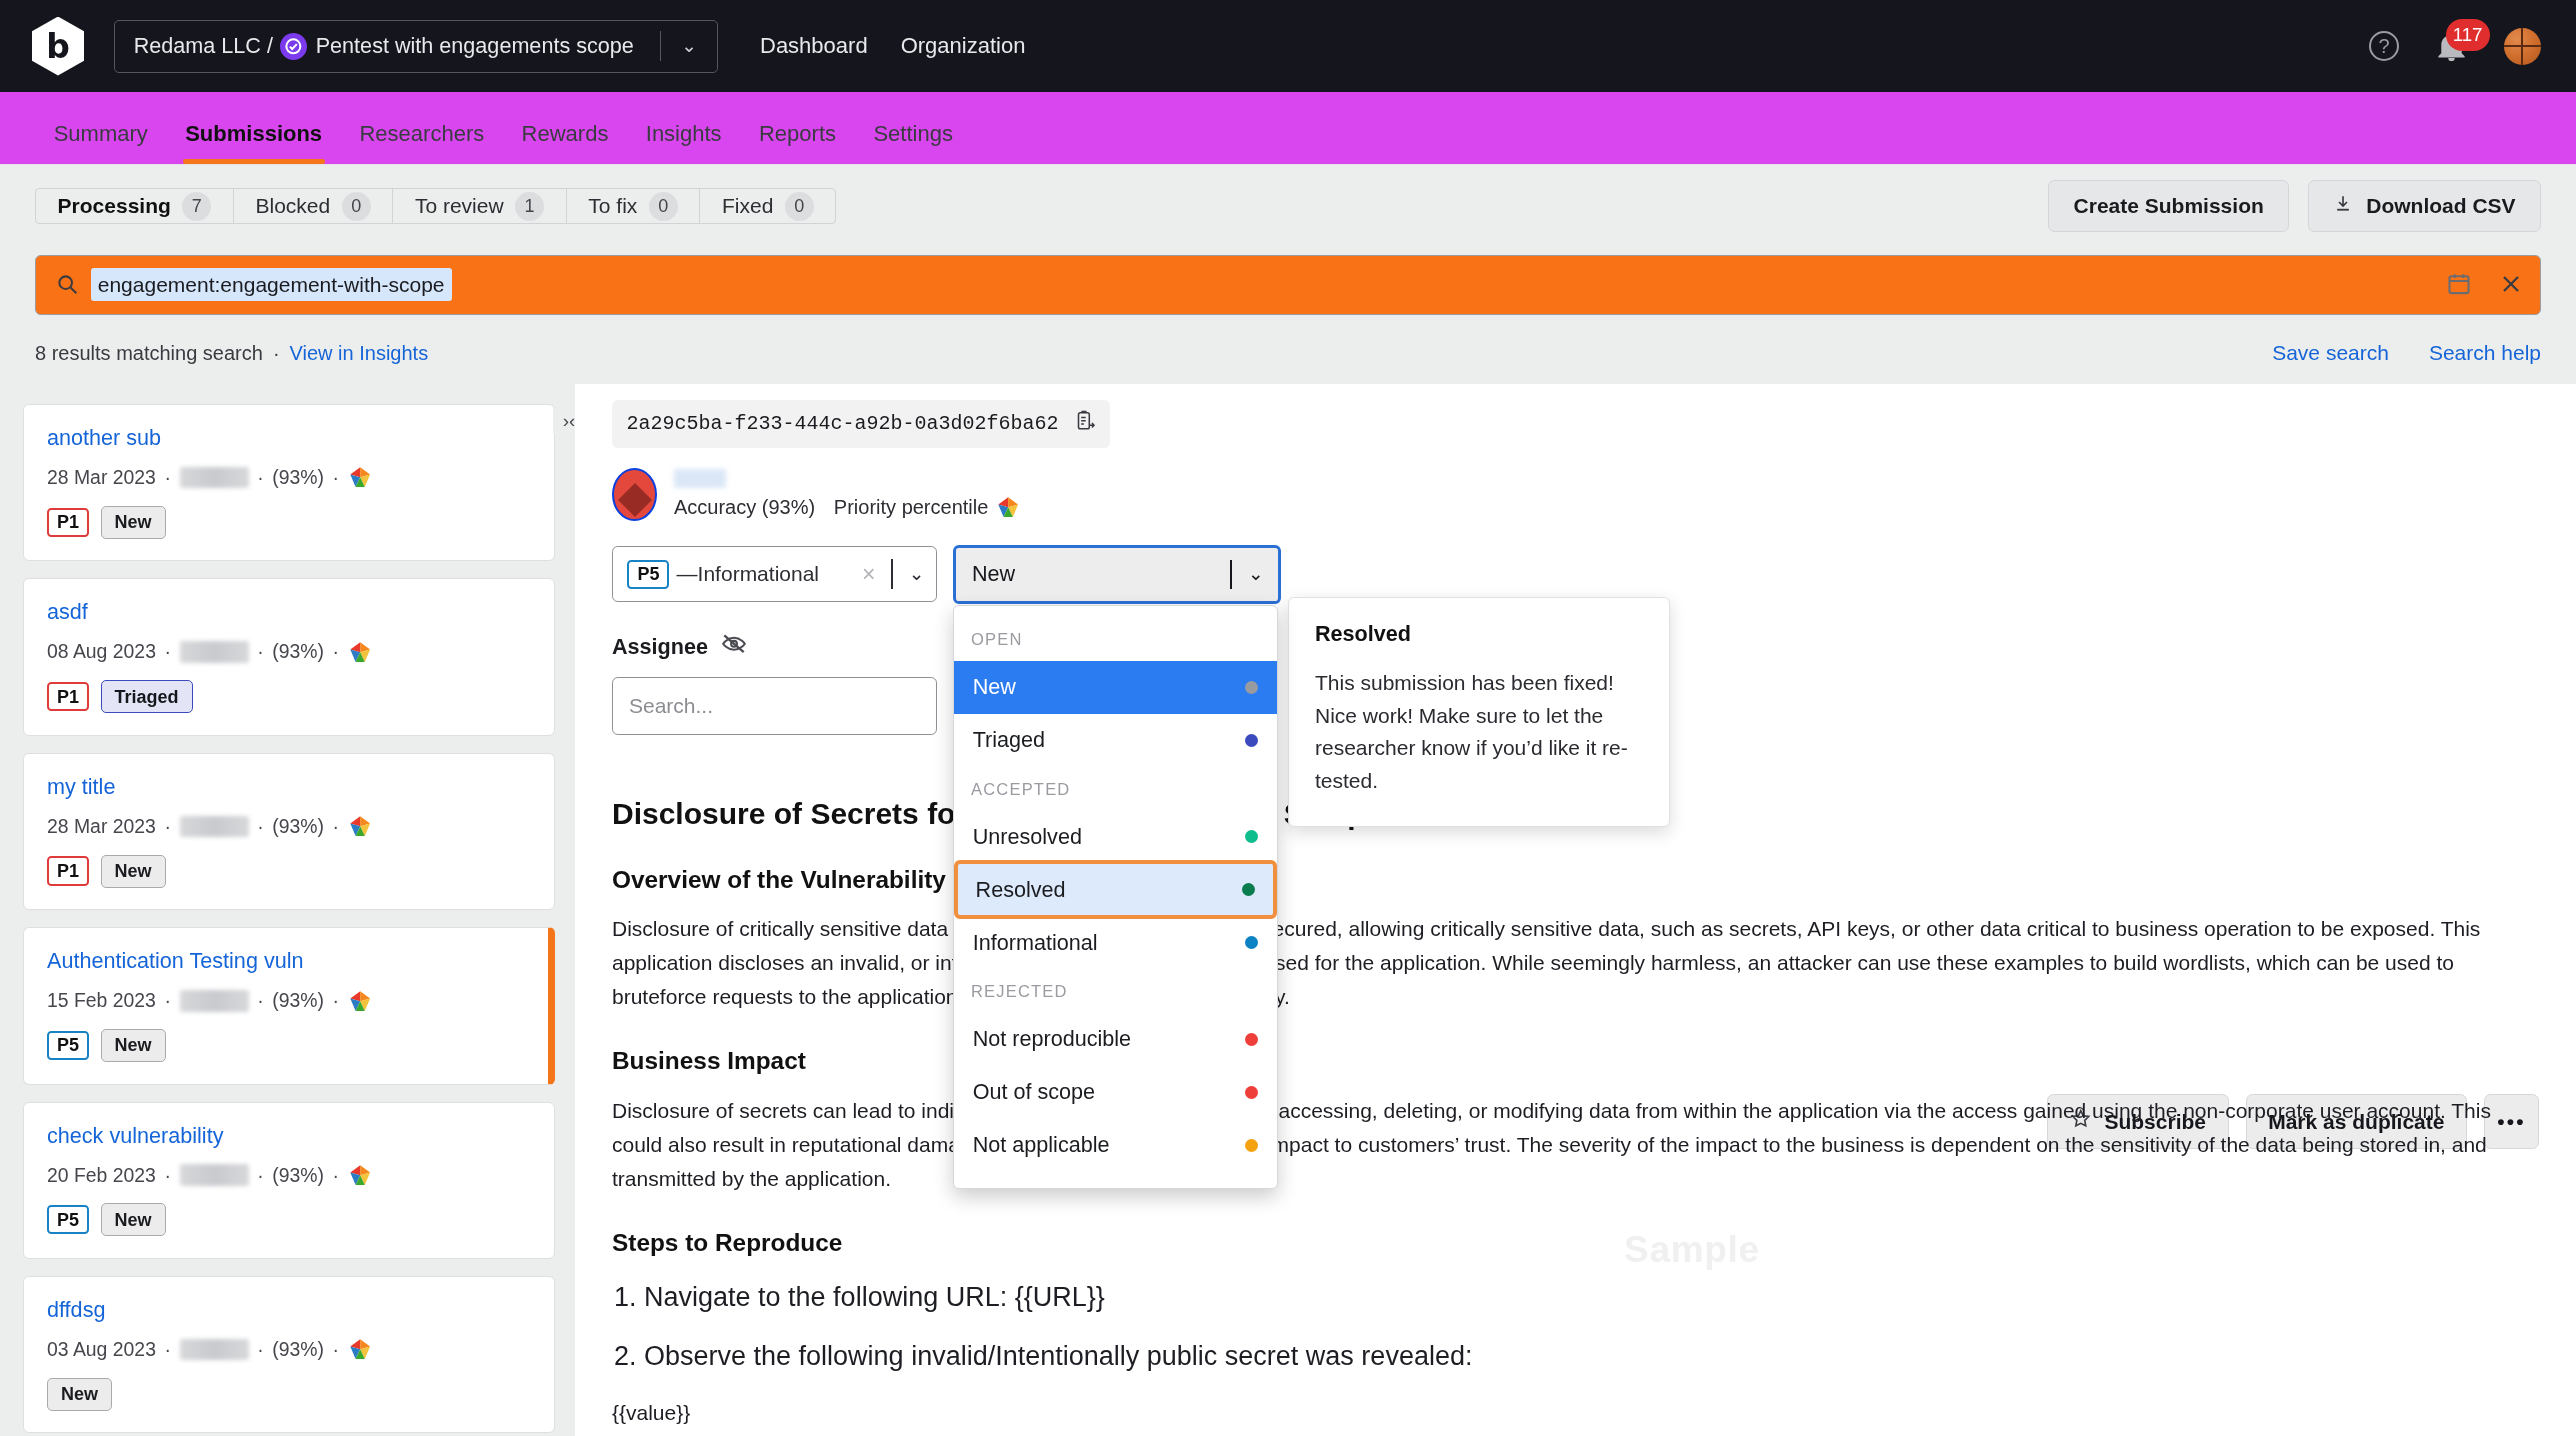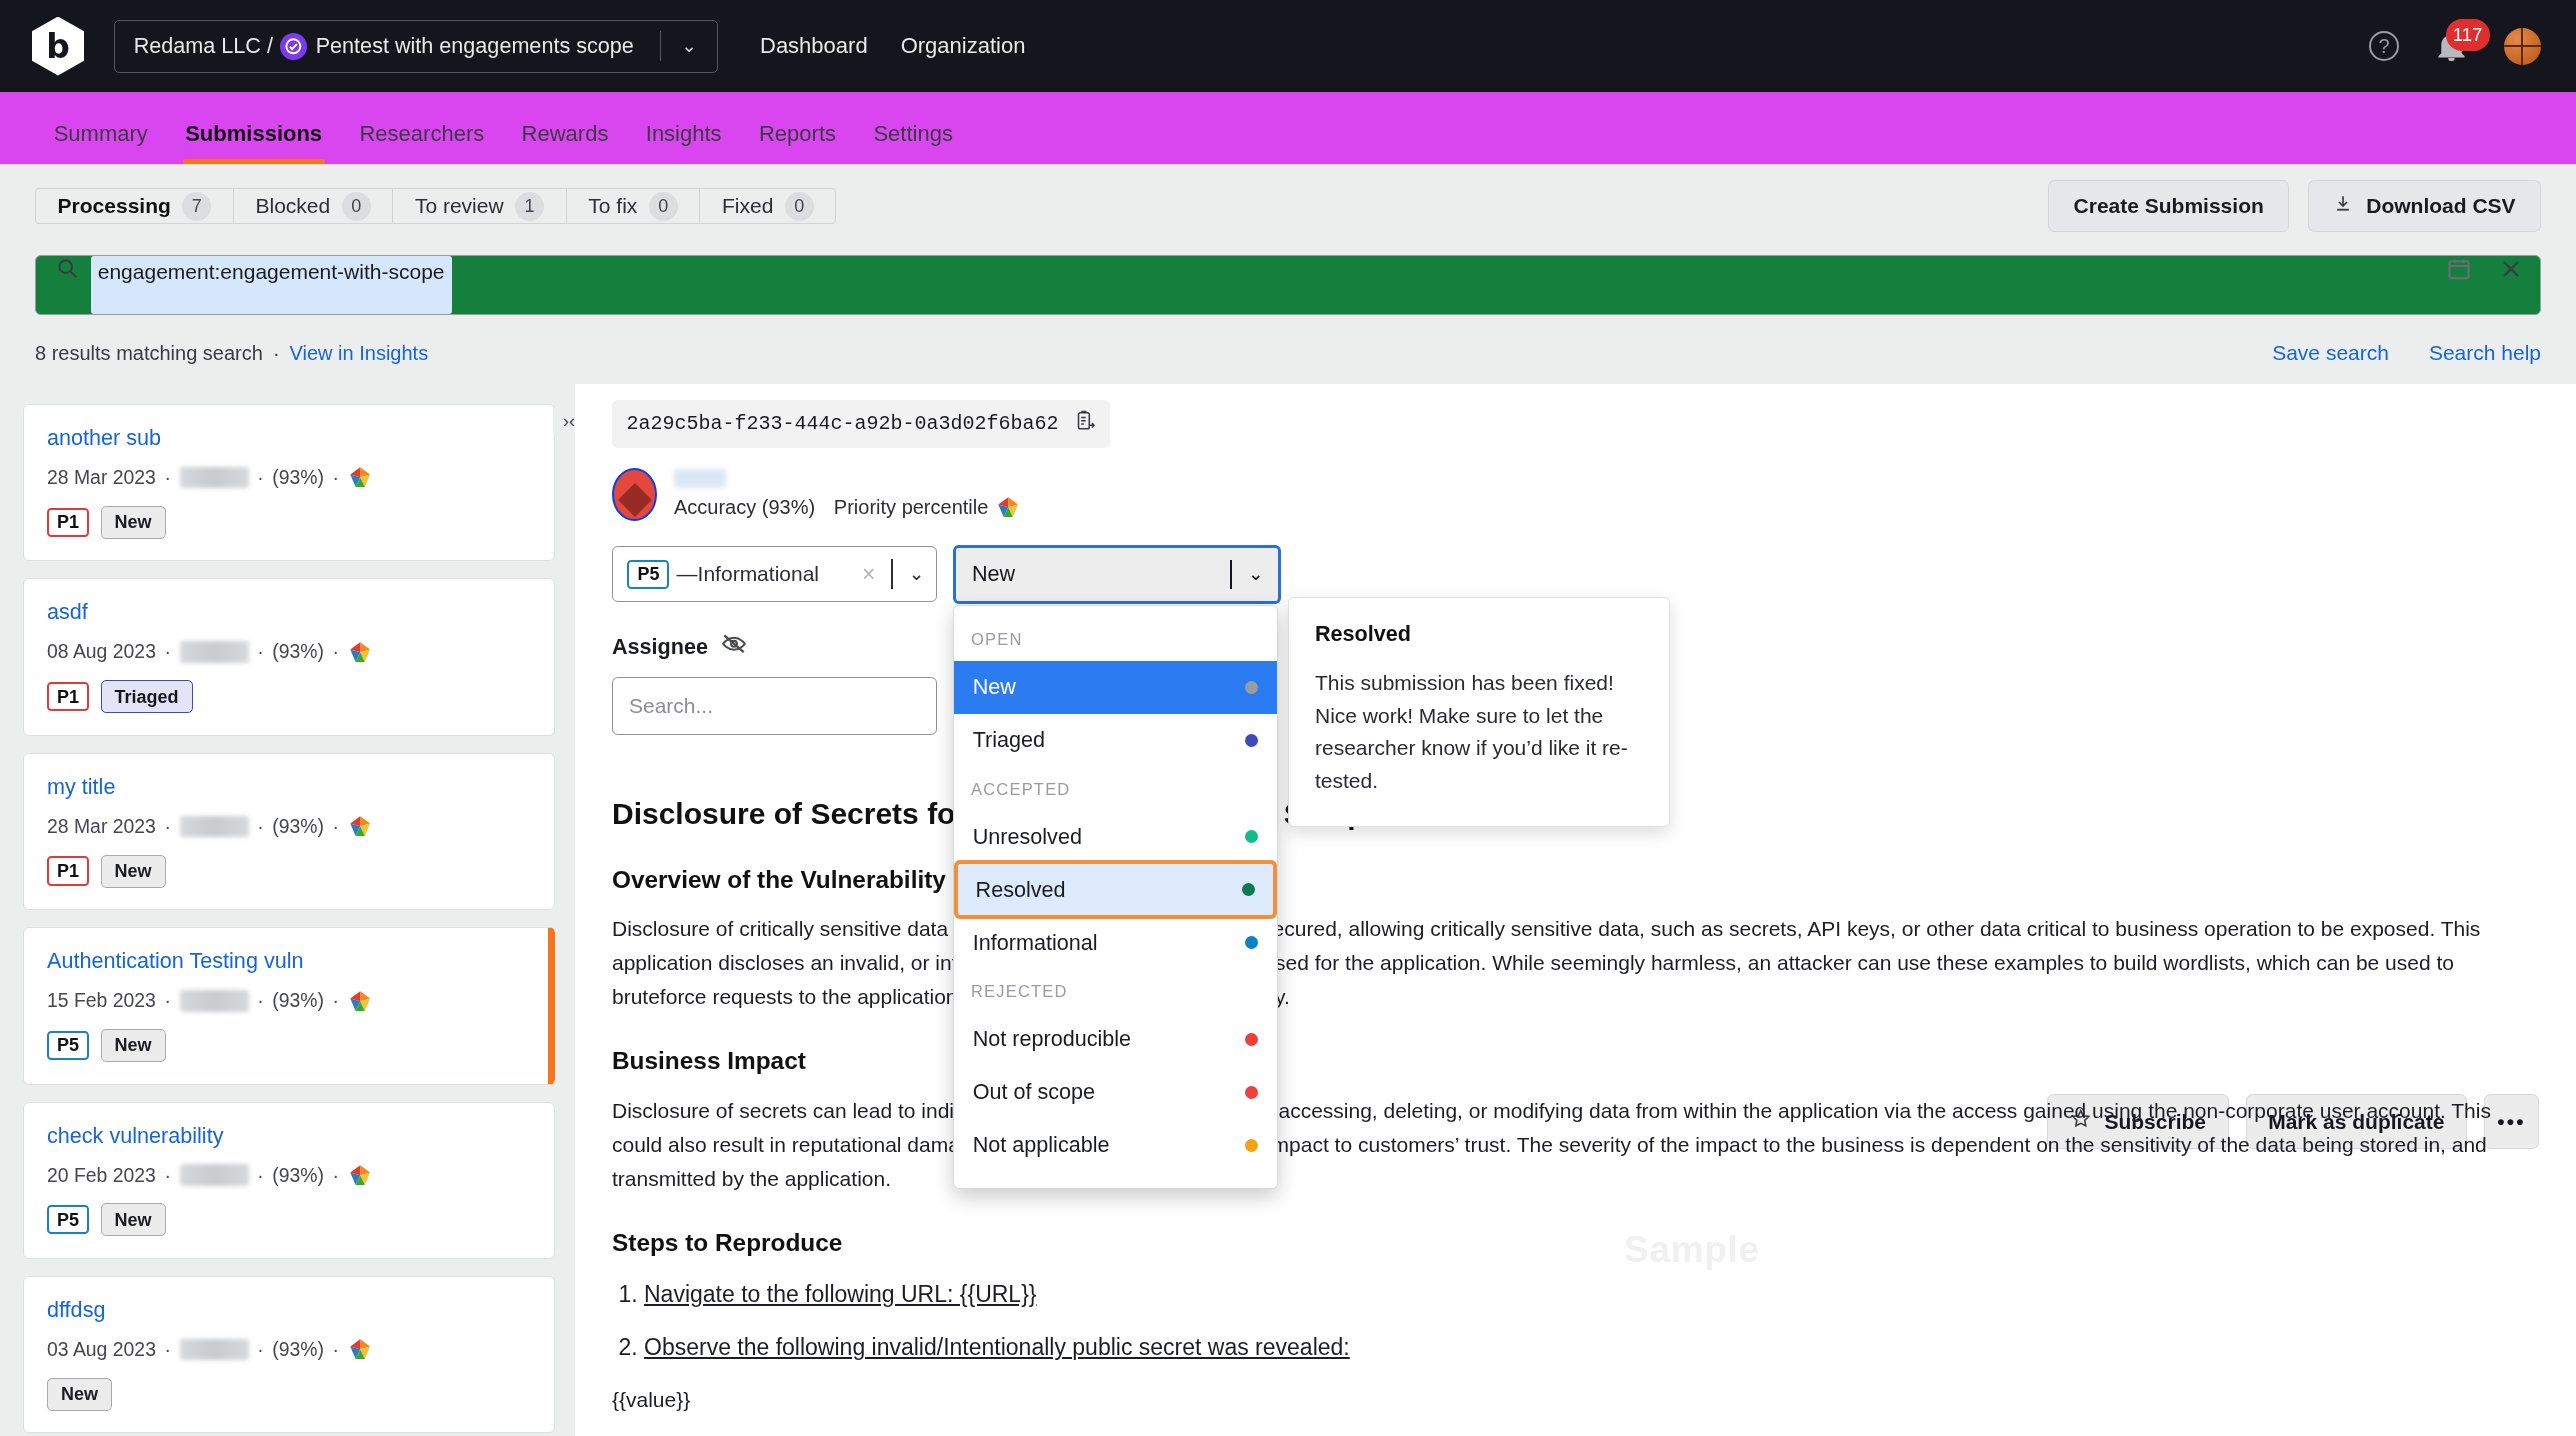--- a/index.html
+++ b/index.html
@@ -156,23 +156,23 @@
     font-size: 21px; font-weight: bold; color: #1a1b1f;
   }
 
   
   .searchrow {
     height: 75px; background: #eceded;
     padding: 0 35px;
     display: flex; align-items: center;
   }
   .searchbox {
-    flex: 1; height: 60px; background: #15803d;
+    flex: 1; height: 60px; background: #f97316;
     border: 1.4px solid #9b9ca1; border-radius: 5.8px;
-    display: flex; 
+    display: flex; align-items: center;
     padding: 0 18.7px;
     position: relative;
   }
   .search-icon { width: 24.4px; height: 24.4px; flex: none; margin-right: 11.5px; }
   .search-token {
     background: #d6e6fb; color: #1b1c20;
     padding: 4.3px 7.2px; border-radius: 2.9px;
     font-size: 21px;
     font-family: "Liberation Sans", sans-serif;
   }
@@ -418,21 +418,21 @@
   }
   .doc h2 {
     font-size: 24.4px; font-weight: bold; color: #111;
     margin: 33px 0 18.7px 0;
   }
   .doc p {
     font-size: 21px; line-height: 1.62; color: #1d1e23;
     margin-bottom: 10px;
   }
   .doc ol { margin: 13px 0 0 32px; }
-  .doc ol li { font-size: 23px; line-height: 1.62; color: #1d1e23; margin-bottom: 16px; text-decoration: underline; }
+  .doc ol li { font-size: 27px; line-height: 1.62; color: #1d1e23; margin-bottom: 16px; }
   .doc .mono-val { font-size: 21px; color: #1d1e23; margin-top: 21.6px; }
 </style>
 </head>
 <body>
 
 <div class="topbar">
   <div class="logo-hex">
     <span>b</span>
   </div>
 

